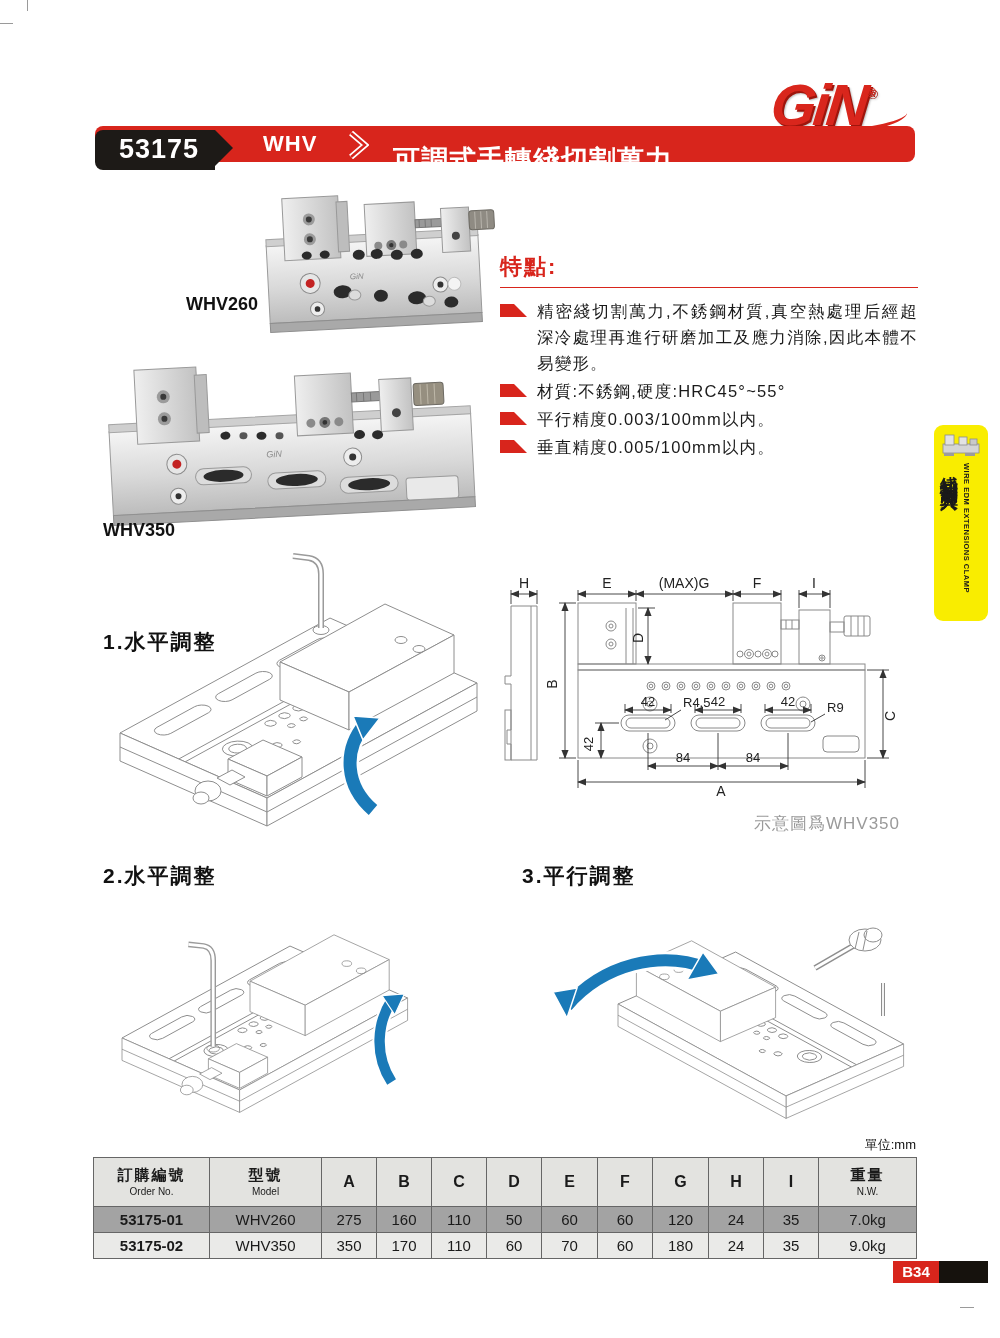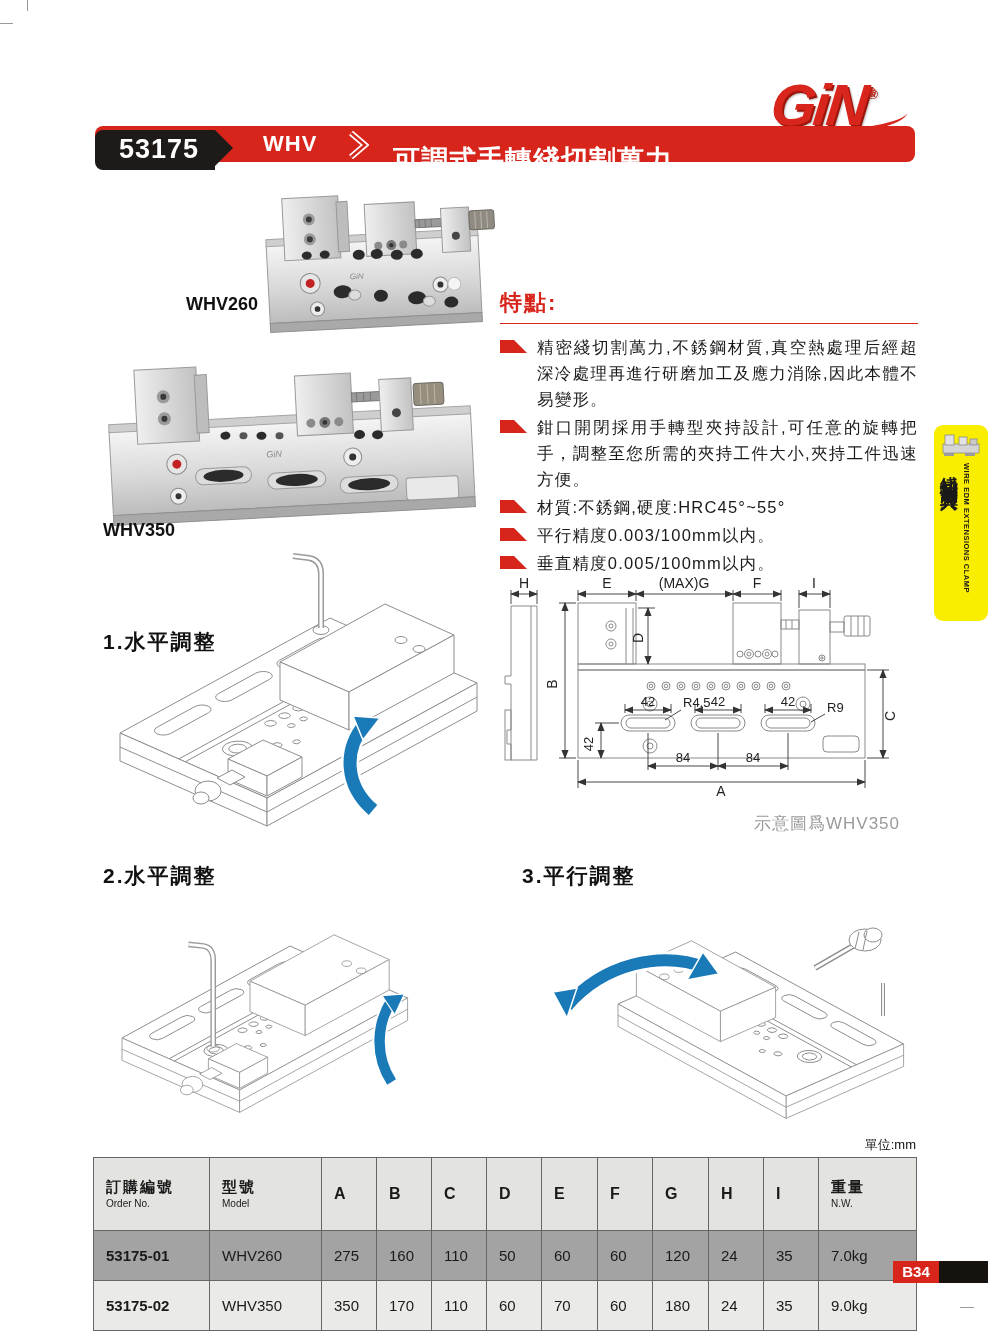--- a/index.html
+++ b/index.html
@@ -30,42 +30,42 @@
   .hseries{position:absolute;left:168px;top:0;color:#fff;font-size:22px;font-weight:bold;line-height:36px;letter-spacing:1px;}
   .hchev{position:absolute;left:252px;top:5px;}
   .htitle-zh{position:absolute;left:298px;top:16px;color:#fff;font-size:27px;font-weight:bold;line-height:37px;letter-spacing:1px;white-space:nowrap;}
   .htitle-en{position:absolute;left:618px;top:0;color:#fff;font-size:17px;font-weight:bold;line-height:40px;white-space:nowrap;}
 
   
   .prod-label{position:absolute;font-size:18px;font-weight:bold;color:#111;}
 
   
   .features{position:absolute;left:500px;top:252px;width:418px;}
-  .feat-head{color:#d8251c;font-size:22px;font-weight:bold;letter-spacing:2px;margin-top:36px;}
+  .feat-head{color:#d8251c;font-size:22px;font-weight:bold;letter-spacing:2px;}
   .feat-rule{height:1px;background:#d8251c;margin:5px 0 10px 0;}
   .feat-item{display:flex;margin-bottom:2px;}
   .tri{flex:0 0 14px;width:0;height:0;border-bottom:13px solid #d8251c;border-right:13px solid transparent;margin:6px 10px 0 0;}
   .feat-text{font-size:16.5px;line-height:26px;letter-spacing:1.2px;text-align:justify;}
 
   
   .side-tab{position:absolute;left:934px;top:425px;width:54px;height:196px;background:#f9ed00;border-radius:9px;}
   .tab-zh{position:absolute;left:3px;top:36px;writing-mode:vertical-rl;font-size:18px;font-weight:bold;
           letter-spacing:3px;color:#1a1a1a;height:156px;}
   .tab-en{position:absolute;left:28px;top:38px;writing-mode:vertical-rl;font-size:7.5px;font-weight:bold;
           letter-spacing:.5px;color:#1a1a1a;height:156px;white-space:nowrap;}
 
   
   .step-label{position:absolute;font-size:21px;font-weight:bold;color:#111;letter-spacing:2px;}
 
   .caption{position:absolute;left:570px;top:812px;width:330px;text-align:right;color:#9a9a9a;font-size:17px;letter-spacing:1px;}
 
   
   .unit-note{position:absolute;left:760px;top:1136px;width:156px;text-align:right;font-size:13px;color:#111;}
   table.spec{position:absolute;left:93px;top:1157px;width:824px;border-collapse:collapse;table-layout:fixed;}
-  table.spec td{border:1px solid #666;text-align:left;vertical-align:middle;padding:12px;}
+  table.spec td{border:1px solid #666;text-align:center;vertical-align:middle;padding:0;}
   .th-row td{background:#e3e3e0;height:48px;}
   .hd-zh{display:block;font-size:15px;font-weight:bold;letter-spacing:2px;line-height:19px;}
   .hd-en{display:block;font-size:10px;line-height:15px;}
   .hd-letter{font-size:16px;font-weight:bold;}
   .data-row td{height:25px;font-size:15px;background:#a3a3a3;}
   .data-row.alt td{background:#eaeae8;}
   .cell-order{font-weight:bold;}
 
   
   .pg-red{position:absolute;left:893px;top:1261px;width:46px;height:22px;background:#d8251c;color:#fff;
@@ -219,24 +219,20 @@
     </g>
   </svg>
   <div class="prod-label" style="left:103px;top:520px;">WHV350</div>
 
   <div class="features">
     <div class="feat-head">特點:</div>
     <div class="feat-rule"></div>
     <div class="feat-item">
       <span class="tri"></span>
       <span class="feat-text">精密綫切割萬力,不銹鋼材質,真空熱處理后經超深冷處理再進行研磨加工及應力消除,因此本體不易變形。</span>
-    </div>
-    <div class="feat-item">
-      <span class="tri"></span>
-      <span class="feat-text">鉗口開閉採用手轉型夾持設計,可任意的旋轉把手，調整至您所需的夾持工件大小,夾持工件迅速方便。</span>
     </div>
     <div class="feat-item">
       <span class="tri"></span>
       <span class="feat-text">材質:不銹鋼,硬度:HRC45°~55°</span>
     </div>
     <div class="feat-item">
       <span class="tri"></span>
       <span class="feat-text">平行精度0.003/100mm以内。</span>
     </div>
     <div class="feat-item">

